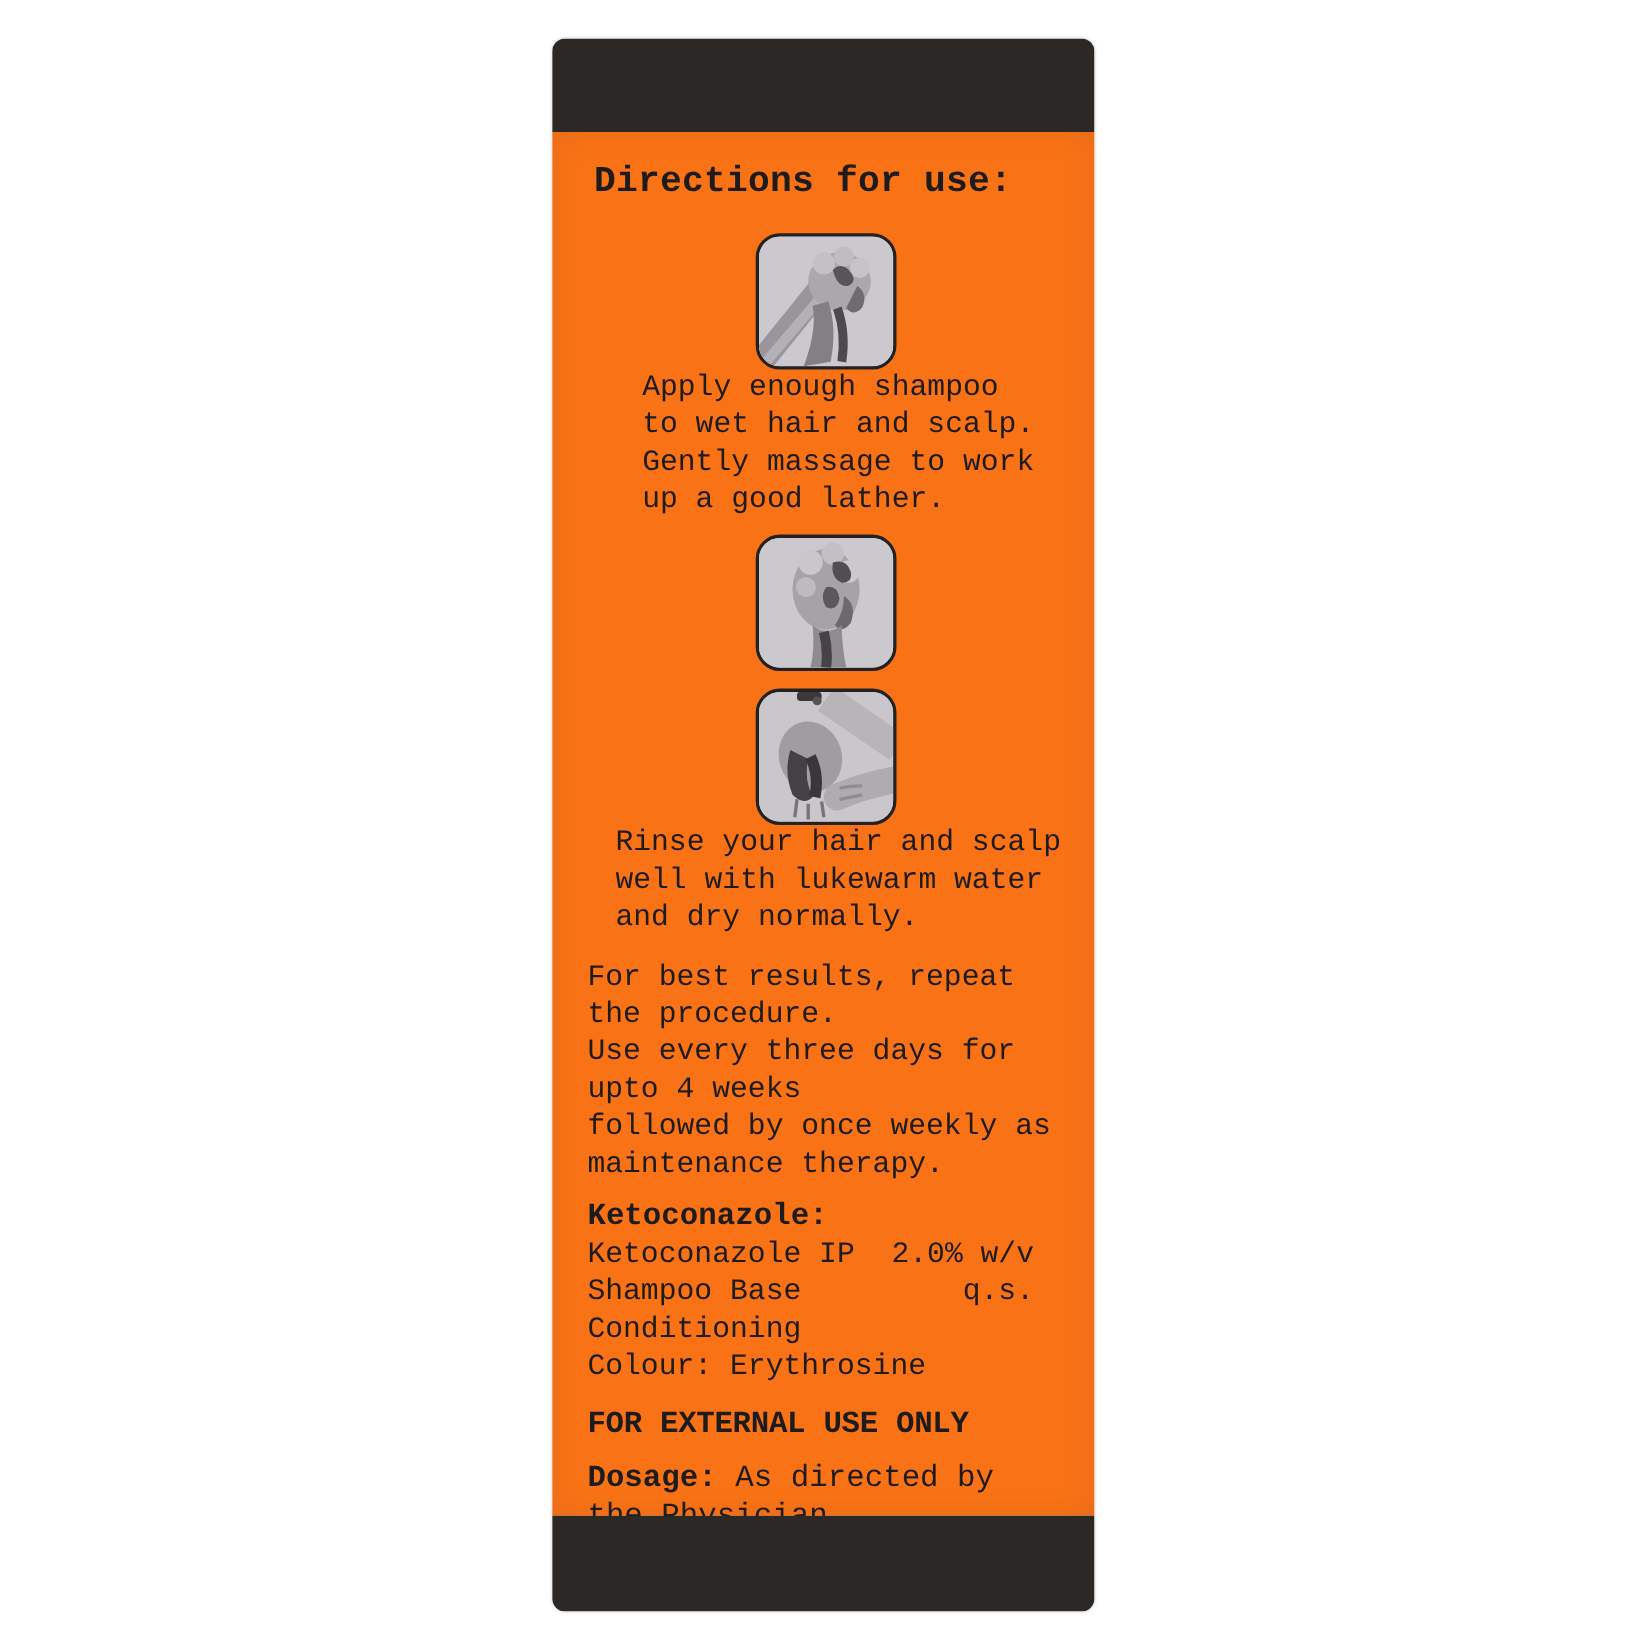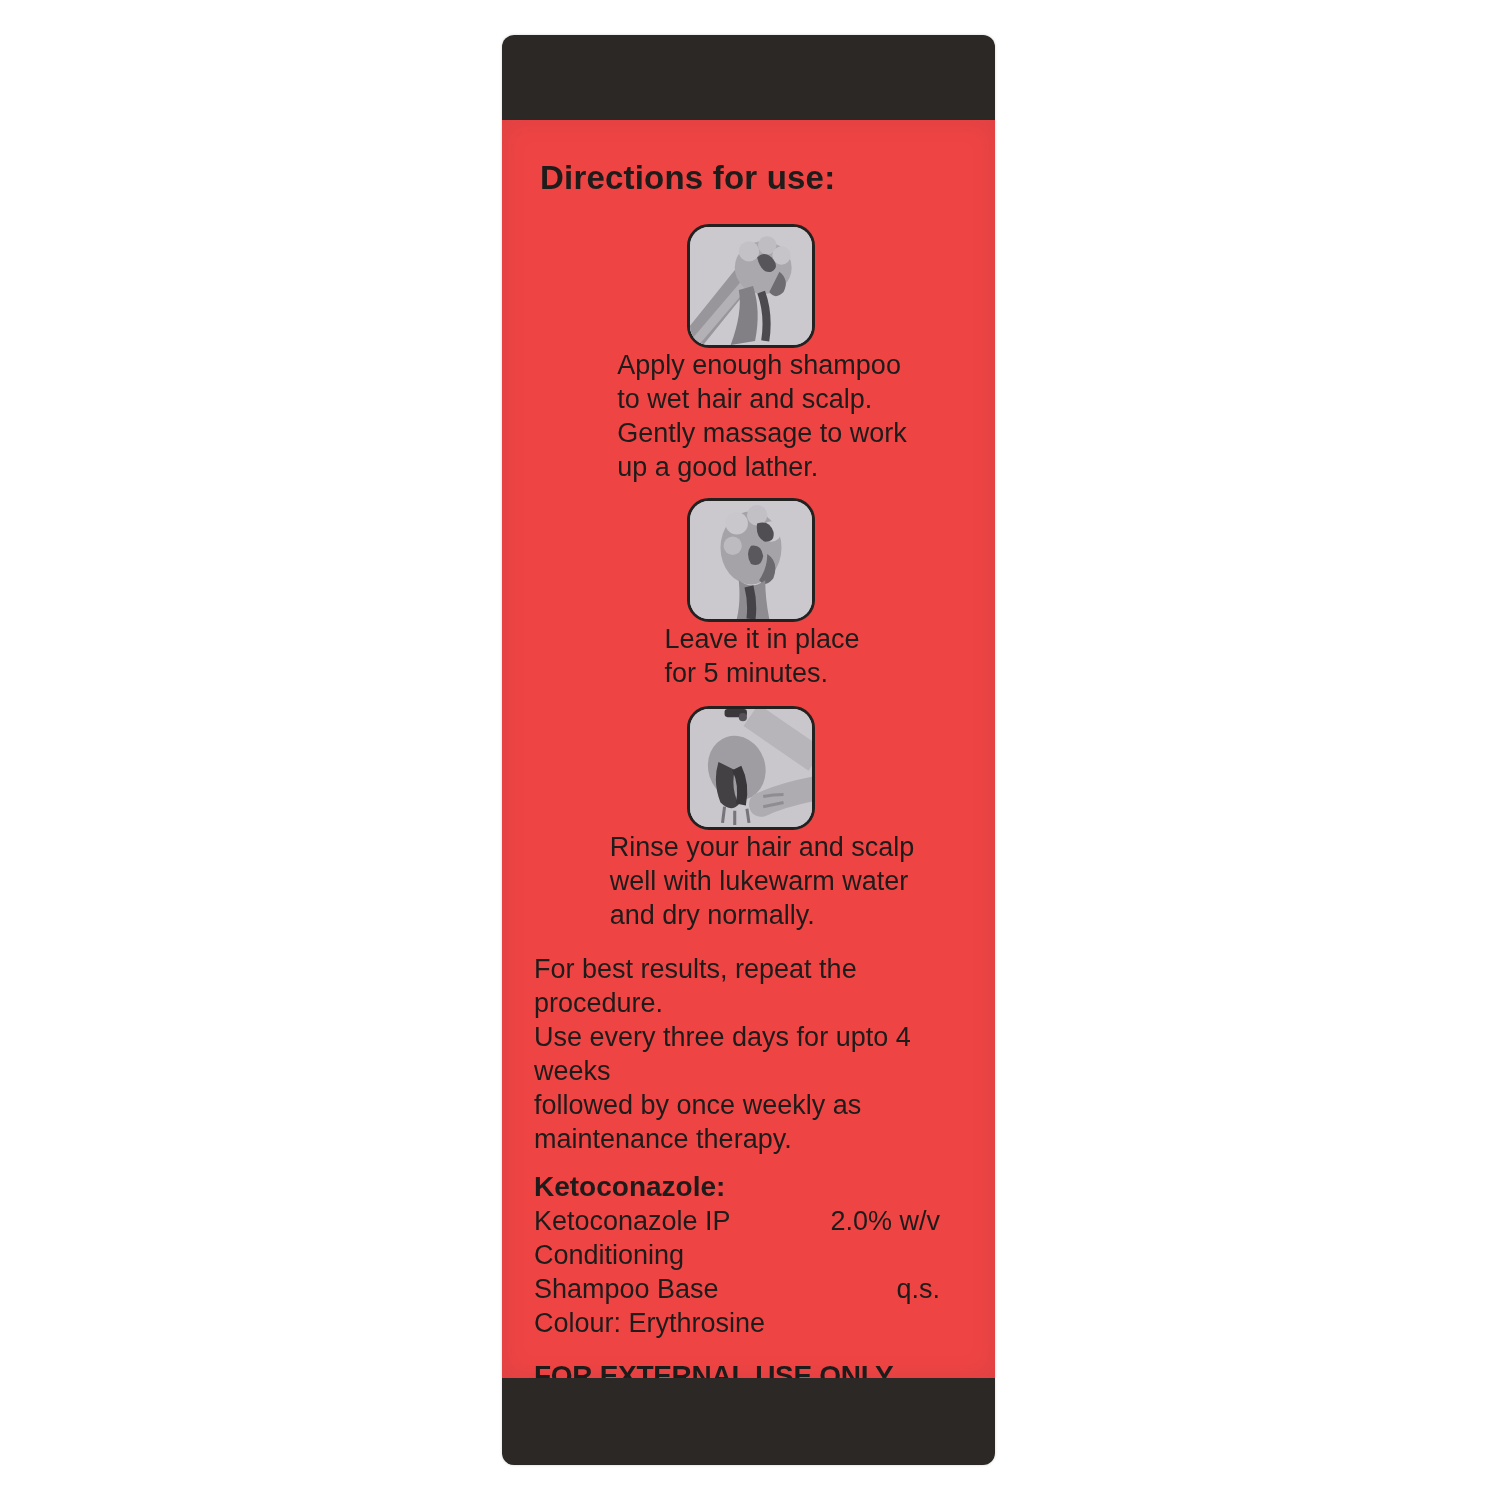--- a/index.html
+++ b/index.html
@@ -17,24 +17,25 @@
     border-radius: 12px;
     overflow: hidden;
     box-shadow: 0 0 3px rgba(0,0,0,.18);
   }
   .band { position: absolute; left: 0; width: 100%; background: #2b2825; }
   .band-top { top: 0; height: 85px; }
   .band-bottom { bottom: 0; height: 87px; }
   .panel {
     position: absolute;
     top: 85px; bottom: 87px; left: 0; right: 0;
-    background: #ef4444;
+    background: #f97316;
     box-shadow: inset 0 0 26px rgba(45,42,58,.10);
-    padding: 12px 28px 0 32px;
+    padding: 0 28px 0 32px;
     box-sizing: border-box;
+    font-family: Liberation Mono, monospace;
   }
   .title {
     margin: 26px 0 0 6px;
     font-size: 33px; line-height: 40px; font-weight: bold;
     letter-spacing: .2px;
   }
   .step { display: flex; align-items: center; margin-top: 26px; flex-direction: column; }
   .step.s2 { margin-top: 14px; }
   .step.s3 { margin-top: 16px; }
   .icon-frame {
@@ -105,22 +106,20 @@
           <circle cx="66" cy="14" r="10" fill="#c2bfc5"></circle>
           <circle cx="80" cy="30" r="10" fill="#cbc8ce"></circle>
           <circle cx="42" cy="44" r="9" fill="#bdbac0"></circle>
           <path d="M66 22 Q78 18 82 30 Q84 40 74 40 Q64 36 66 22 Z" fill="#504e52"></path>
           <path d="M60 44 Q70 42 72 54 Q70 66 60 62 Q54 52 60 44 Z" fill="#5a585c"></path>
           <path d="M76 52 Q88 60 82 76 Q74 86 68 78 Q76 66 76 52 Z" fill="#6b686e"></path>
           <path d="M48 78 Q50 100 46 116 L78 116 Q74 96 74 78 Q60 88 48 78 Z" fill="#8e8b91"></path>
           <path d="M58 84 Q62 100 60 116" stroke="#454347" stroke-width="9" fill="none"></path>
         </svg>
       </span>
-      <p class="step-text multiline">Leave it in place
-for 5 minutes.</p>
     </div>
 
     <div class="step s3">
       <span class="icon-frame">
         <svg viewBox="0 0 120 116">
           <rect width="120" height="116" fill="#c9c6cc"></rect>
           <path d="M60 6 L124 50" stroke="#b7b4ba" stroke-width="26" fill="none"></path>
           <rect x="34" y="0" width="22" height="8" rx="3" fill="#3a383b"></rect>
           <circle cx="52" cy="8" r="4" fill="#555357"></circle>
           <ellipse cx="46" cy="58" rx="28" ry="32" fill="#9f9ca2" transform="rotate(-18 46 58)"></ellipse>
@@ -141,26 +140,26 @@
 followed by once weekly as
 maintenance therapy.</p>
 
     <h2 class="comp-heading">Ketoconazole:</h2>
     <div class="comp-rows">
       <div class="comp-row">
           <span class="comp-name">Ketoconazole IP</span>
           <span class="comp-value">2.0% w/v</span>
         </div>
       <div class="comp-row">
+          <span class="comp-name">Shampoo Base</span>
+          <span class="comp-value">q.s.</span>
+        </div>
+      <div class="comp-row">
           <span class="comp-name">Conditioning</span>
           <span class="comp-value"></span>
-        </div>
-      <div class="comp-row">
-          <span class="comp-name">Shampoo Base</span>
-          <span class="comp-value">q.s.</span>
         </div>
       <div class="comp-row">
           <span class="comp-name">Colour: Erythrosine</span>
           <span class="comp-value"></span>
         </div>
     </div>
 
     <p class="external">FOR EXTERNAL USE ONLY</p>
 
 

